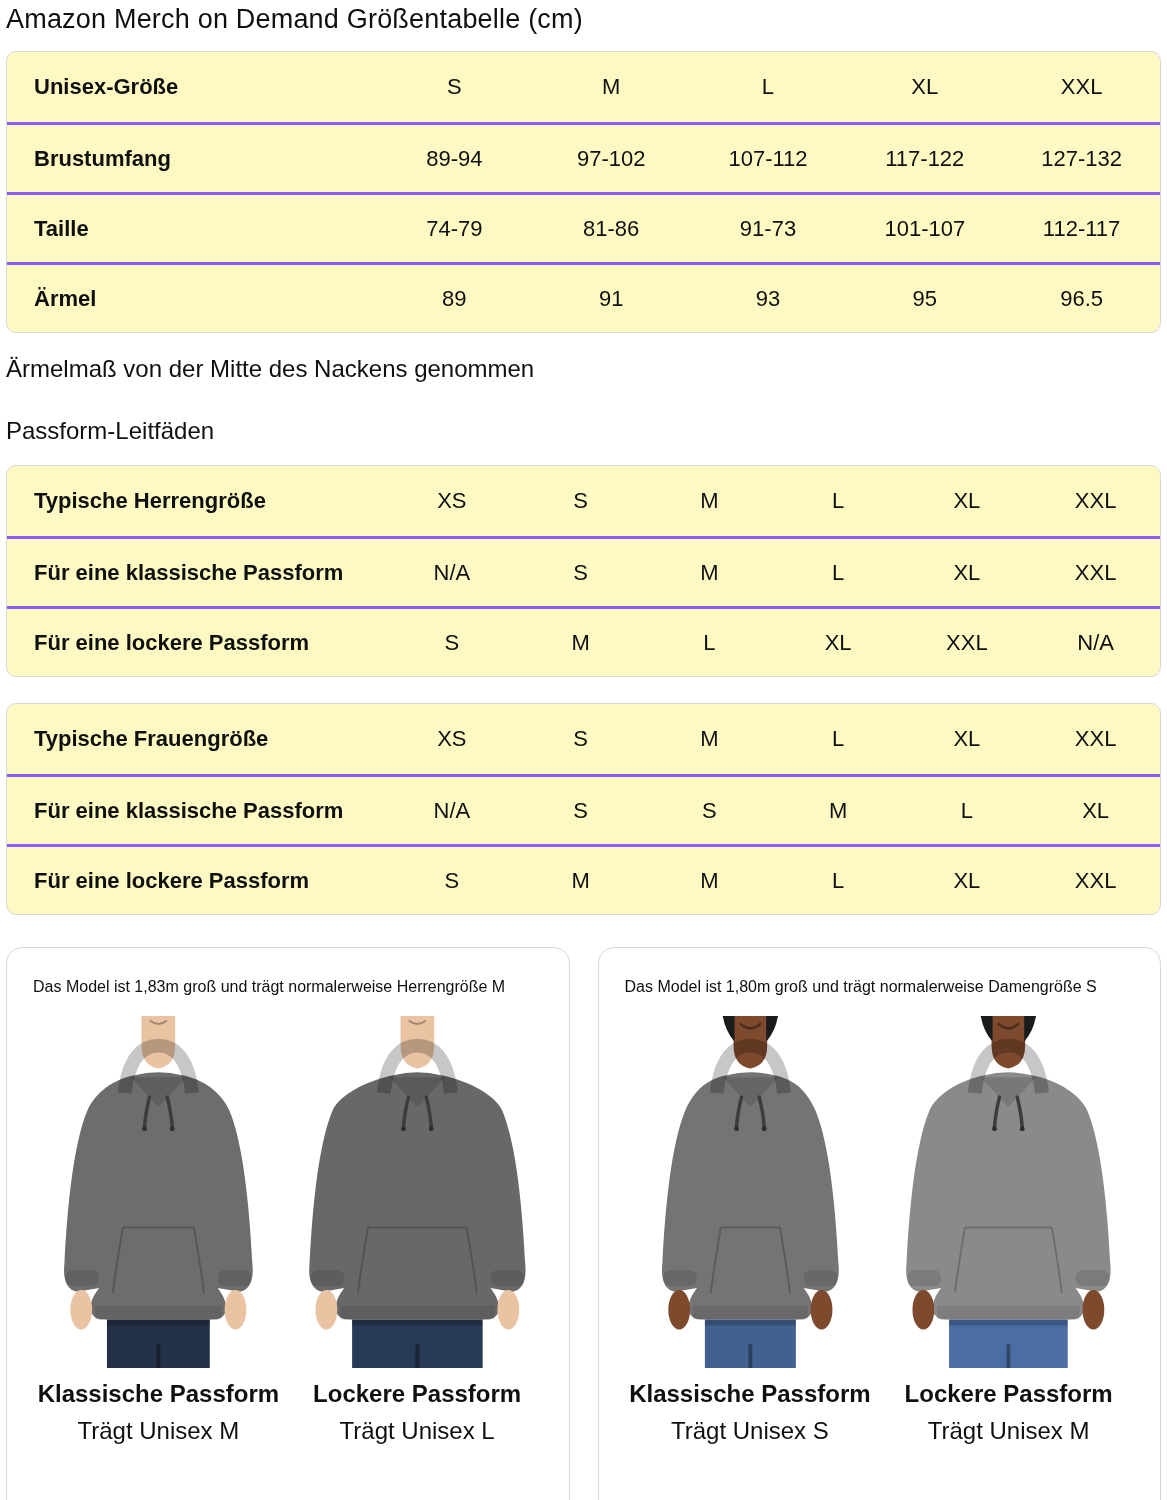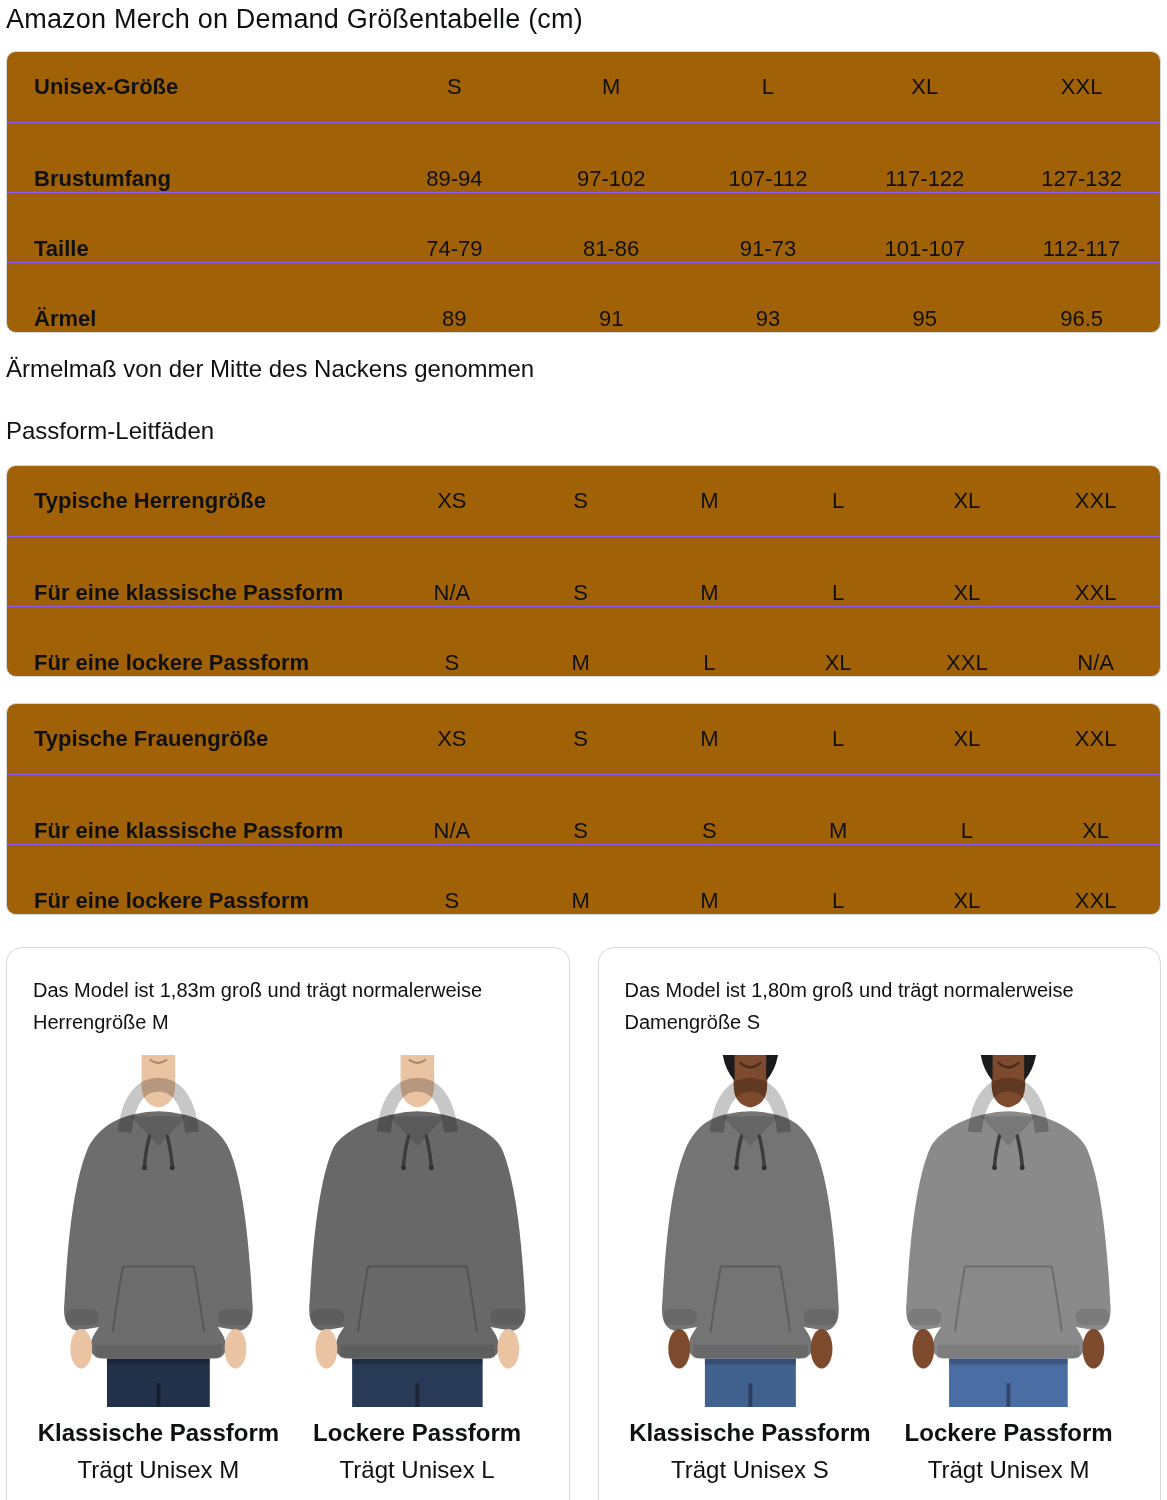--- a/index.html
+++ b/index.html
@@ -6,40 +6,40 @@
   html,body { margin:0; padding:0; }
   body {
     width:1167px; height:1500px; overflow:hidden;
     background:#ffffff; color:#0f1111;
     font-family:"Liberation Sans","DejaVu Sans",sans-serif;
     padding:2px 6px 0 6px;
   }
   .page-title { font-size:27px; font-weight:400; margin:2px 0 16px 0; letter-spacing:.2px; }
 
   .table-card {
-    border:1px solid #d5d9d9; border-radius:10px; background:#a16207;
+    border:1px solid #d5d9d9; border-radius:10px; background:#fef9c3;
     overflow:hidden; margin-bottom:22px;
   }
   .trow { display:flex; align-items:center; height:70px; font-size:22px; }
-  .trow + .trow { border-top:1px solid #8b5cf6;align-items:flex-end; }
+  .trow + .trow { border-top:3px solid #8b5cf6; }
   .cell { overflow:hidden; white-space:nowrap; }
   .cell.label { flex:0 0 32%; padding-left:27px; font-weight:700; }
   .fit-table .cell.label { flex:0 0 33%; }
   .cell.val { flex:1; text-align:center; font-weight:400; }
 
   .footnote { font-size:24px; margin:4px 0 34px 0; }
   .section-heading { font-size:24px; font-weight:400; margin:16px 0 20px 0; }
   .fit-table.second { margin-top:26px; margin-bottom:32px; }
 
   .cards-row { display:flex; gap:28px; }
   .model-card {
     flex:1 1 0; border:1px solid #d5d9d9; border-radius:16px;
     padding:26px 22px 20px 22px; height:572px; background:#fff;
   }
-  .card-desc { font-size:20px; line-height:1.62; margin:0 0 16px 4px; font-weight:400; }
+  .card-desc { font-size:16px; line-height:1.62; margin:0 0 16px 4px; font-weight:400; }
   .figures { display:flex; }
   .figure { flex:1 1 0; text-align:center; }
   .photo { width:100%; height:352px; background:#fff; }
   .photo svg { display:block; }
   .fit-name { font-size:24px; font-weight:700; margin-top:12px; }
   .fit-size { font-size:24px; font-weight:400; margin-top:9px; }
 </style>
 </head>
 <body>
 

